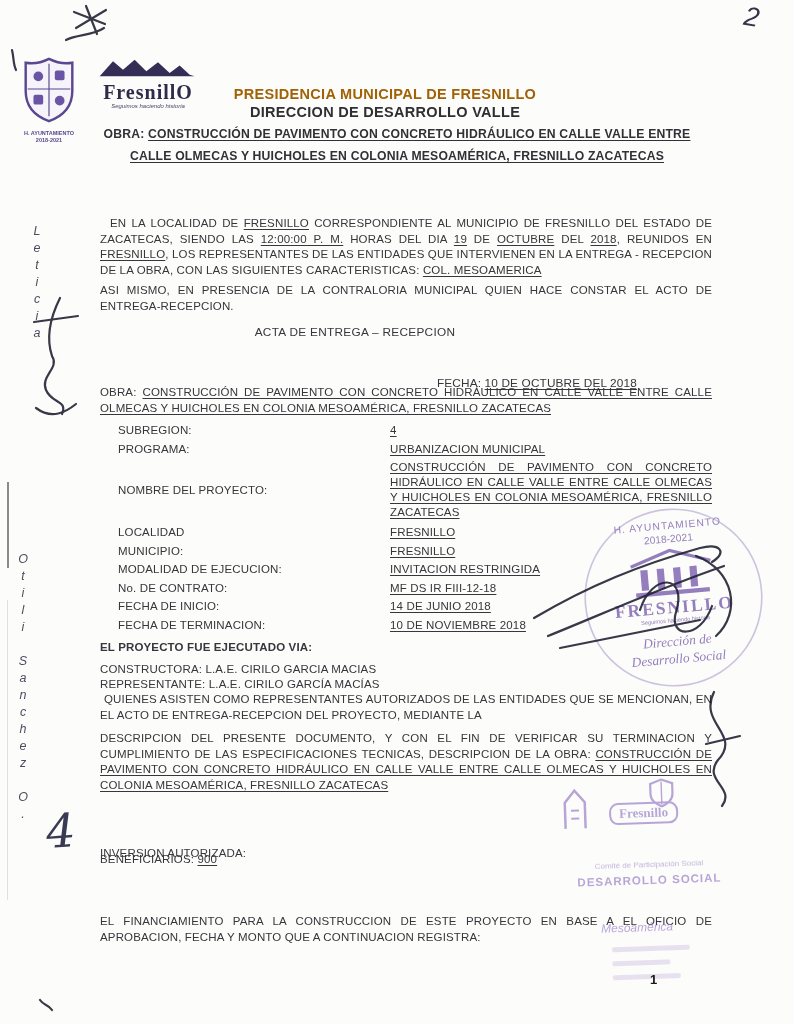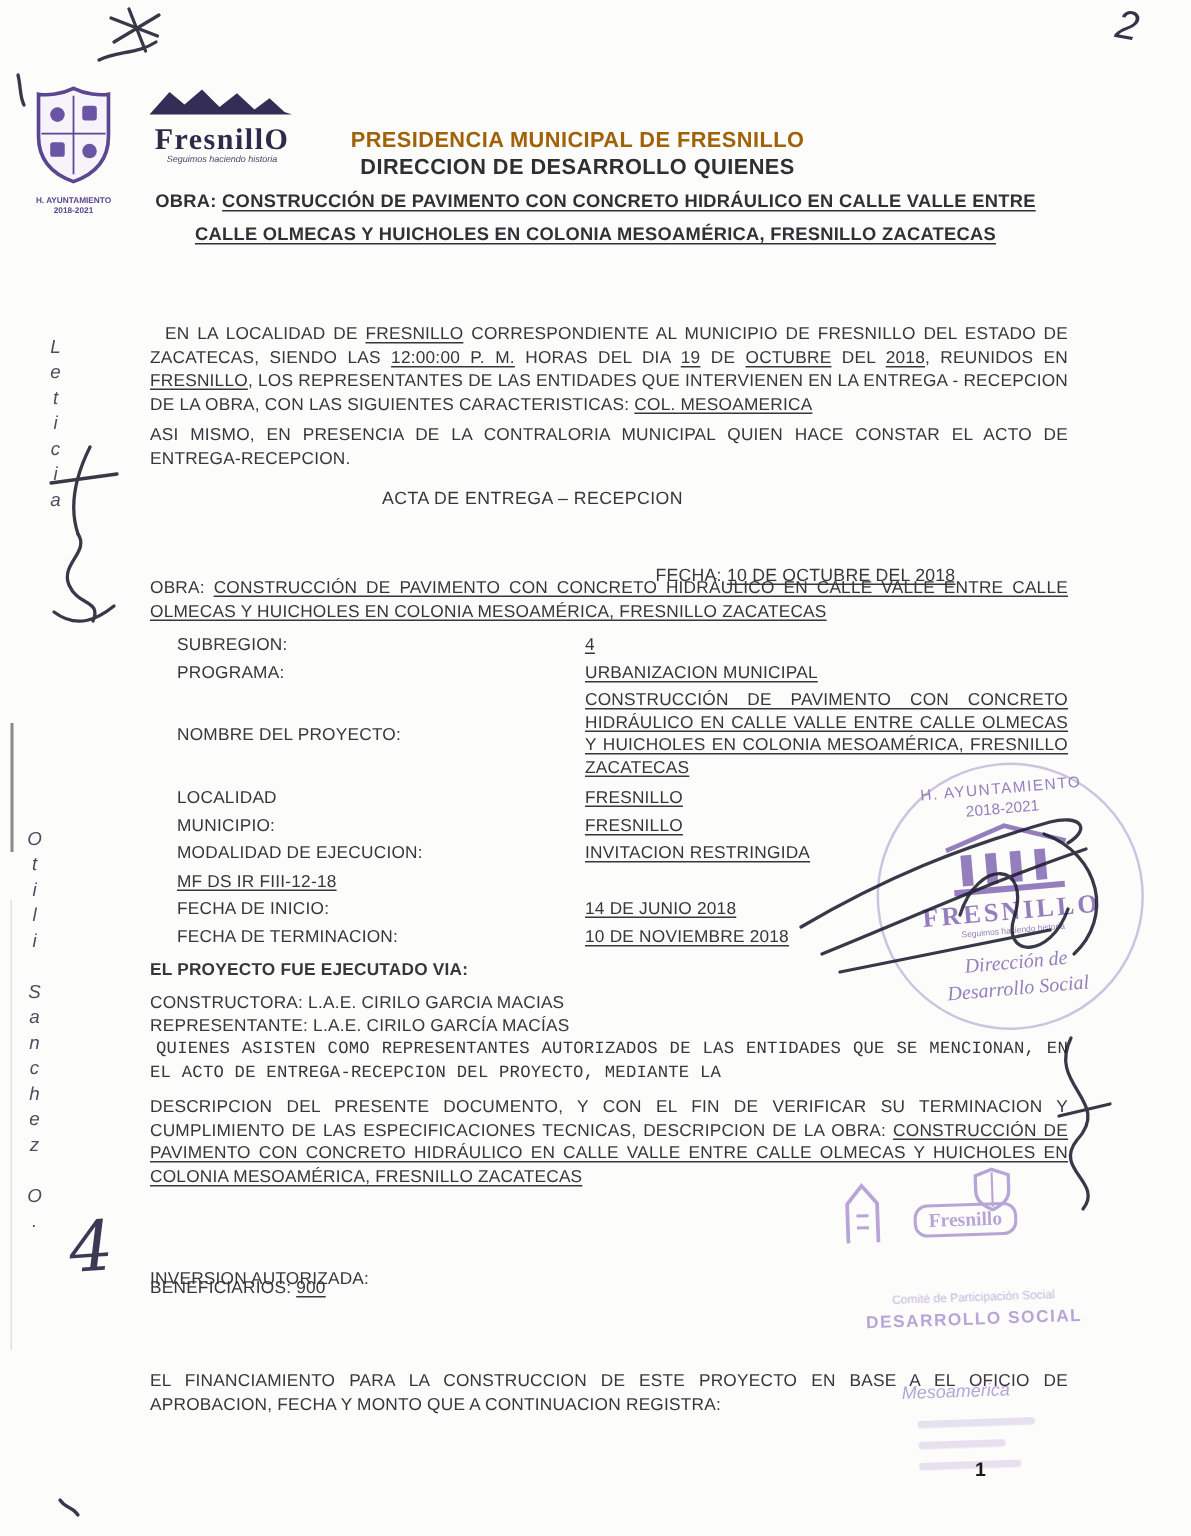--- a/index.html
+++ b/index.html
@@ -36,21 +36,21 @@
   .frow { display:flex; margin-bottom:3.5px; line-height:15px; }
   .frow .fl { width:272px; flex:none; }
   .frow .fv { width:322px; flex:none; text-decoration:underline; text-underline-offset:2px; text-decoration-thickness:1px; }
   .frow.tall { align-items:center; margin-bottom:5px; }
   .frow.tall .fv { text-align:justify; }
   .frow.spaced { margin-top:1.5px; }
 
   .via { top:640px; font-weight:bold; font-size:11.5px; }
   .constructora { top:662px; }
   .rep { top:677px; }
-  .quienes { top:692px; text-indent:4px;font-family:Liberation Mono, monospace; }
+  .quienes { top:692px; text-indent:4px; }
   .descripcion { top:731px; }
   .benef { top:812px;margin-top:40px; }
   .inversion { top:846px; }
   .finan { top:866px;margin-top:48px; }
   .pageno { left:650px; top:972px; font-weight:bold; font-size:13px; color:#191919; z-index:6; }
 
   
   .stamp-main { left:576px; top:500px; width:195px; height:195px; transform:rotate(-5deg); opacity:.8; z-index:3; }
   .stamp-bottom { left:548px; top:780px; width:204px; height:230px; color:#8a6cc0; transform:rotate(-2deg); opacity:.6; z-index:2; }
   .sb-icon1 { position:absolute; left:14px; top:4px; }
@@ -101,21 +101,21 @@
 
   <div class="abs fres-logo">
     <svg width="118" height="20" viewBox="0 0 120 24">
       <path d="M2 22 L18 4 L30 14 L44 2 L58 16 L72 5 L86 18 L98 9 L110 20 L116 22 Z" fill="#342d55"></path>
     </svg>
     <div class="fl-word">FresnillO</div>
     <div class="fl-tag">Seguimos haciendo historia</div>
   </div>
 
   <div class="abs h-title">PRESIDENCIA MUNICIPAL DE FRESNILLO</div>
-  <div class="abs h-sub">DIRECCION DE DESARROLLO QUIENES</div>
+  <div class="abs h-sub">DIRECCION DE DESARROLLO VALLE</div>
   <div class="abs h-obra"><span>OBRA: </span><span class="u">CONSTRUCCIÓN DE PAVIMENTO CON CONCRETO HIDRÁULICO EN CALLE VALLE ENTRE CALLE OLMECAS Y HUICHOLES EN COLONIA MESOAMÉRICA, FRESNILLO ZACATECAS</span></div>
 
   <p class="abs col jus p1"><span>EN LA LOCALIDAD DE </span><span class="u">FRESNILLO</span><span> CORRESPONDIENTE AL MUNICIPIO DE FRESNILLO DEL ESTADO DE ZACATECAS, SIENDO LAS </span><span class="u">12:00:00 P. M.</span><span> HORAS DEL DIA </span><span class="u">19</span><span> DE </span><span class="u">OCTUBRE</span><span> DEL </span><span class="u">2018</span><span>, REUNIDOS EN </span><span class="u">FRESNILLO</span><span>, LOS REPRESENTANTES DE LAS ENTIDADES QUE INTERVIENEN EN LA ENTREGA - RECEPCION DE LA OBRA, CON LAS SIGUIENTES CARACTERISTICAS: </span><span class="u">COL. MESOAMERICA</span></p>
   <p class="abs col jus p2">ASI MISMO, EN PRESENCIA DE LA CONTRALORIA MUNICIPAL QUIEN HACE CONSTAR EL ACTO DE ENTREGA-RECEPCION.</p>
   <div class="abs acta line">ACTA DE ENTREGA – RECEPCION</div>
   <div class="abs fecha line"><span>FECHA: </span><span class="u">10 DE OCTUBRE DEL 2018</span></div>
   <p class="abs col jus obra-p"><span>OBRA: </span><span class="u">CONSTRUCCIÓN DE PAVIMENTO CON CONCRETO HIDRÁULICO EN CALLE VALLE ENTRE CALLE OLMECAS Y HUICHOLES EN COLONIA MESOAMÉRICA, FRESNILLO ZACATECAS</span></p>
 
   <div class="abs fields">
     <div class="frow">
@@ -136,20 +136,21 @@
     </div>
     <div class="frow">
       <span class="fl">MUNICIPIO:</span>
       <span class="fv">FRESNILLO</span>
     </div>
     <div class="frow">
       <span class="fl">MODALIDAD DE EJECUCION:</span>
       <span class="fv">INVITACION RESTRINGIDA</span>
     </div>
     <div class="frow">
+      <span class="fl">No. DE CONTRATO:</span>
       <span class="fv">MF DS IR FIII-12-18</span>
     </div>
     <div class="frow spaced">
       <span class="fl">FECHA DE INICIO:</span>
       <span class="fv">14 DE JUNIO 2018</span>
     </div>
     <div class="frow spaced">
       <span class="fl">FECHA DE TERMINACION:</span>
       <span class="fv">10 DE NOVIEMBRE 2018</span>
     </div>

